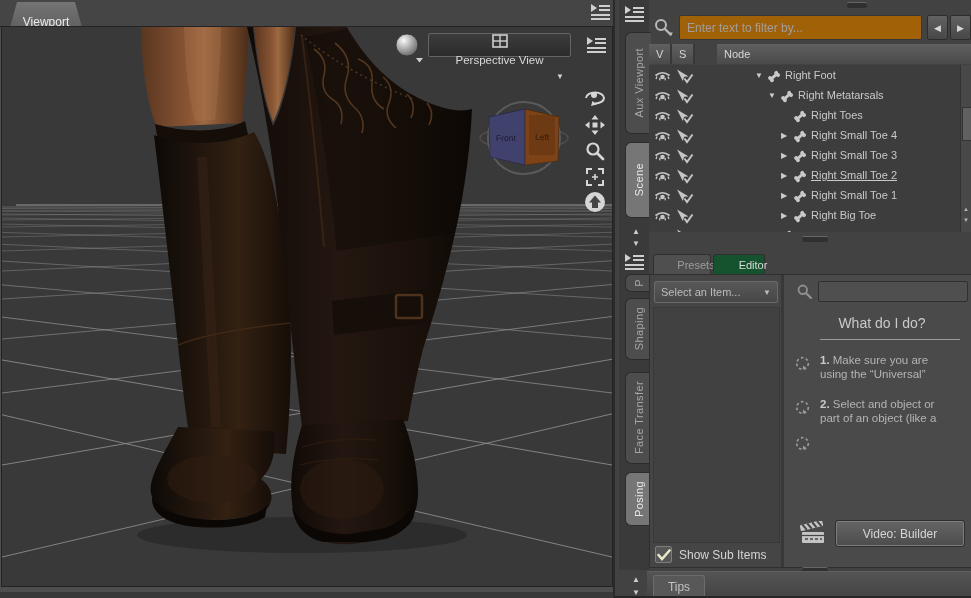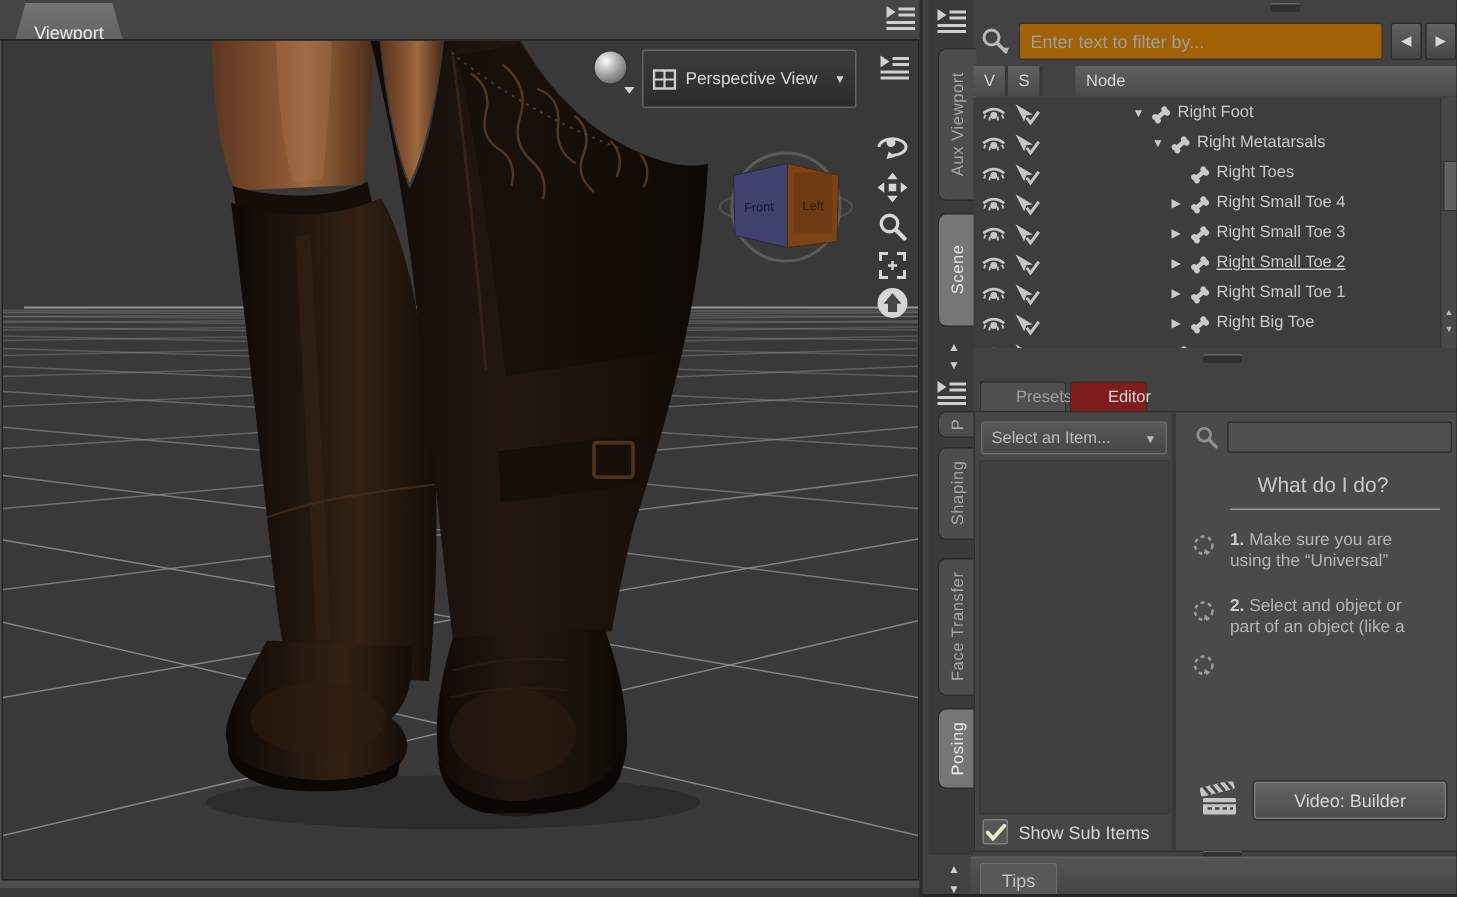--- a/index.html
+++ b/index.html
@@ -18,23 +18,23 @@
   #tab-render{left:88px;top:4px;width:112px;height:22px;margin-top:38px;}
   #tab-shader{left:202px;top:4px;width:112px;height:22px;}
 
   .pane-menu{width:24px;height:20px;cursor:pointer;}
 
   
   #viewport{left:0;top:26px;width:613px;height:566px;background:#4e4e4e;
             border-top:1px solid #1c1c1c;box-sizing:border-box;
             padding:0 1px 6px 2px;}
   #viewport-inner{position:relative;width:610px;height:559px;background:#393939;outline:1px solid #232323;}
-  #camera-dd{position:absolute;left:426px;top:6px;width:143px;height:39px;background:linear-gradient(#3c3c3c,#2b2b2b);
+  #camera-dd{position:absolute;left:426px;top:6px;width:143px;height:24px;background:linear-gradient(#3c3c3c,#2b2b2b);
              border:1px solid #646464;border-radius:2px;display:flex;align-items:center;gap:6px;
-             padding:0 6px;box-sizing:border-box;color:#d9d9d9;font-size:11.5px;cursor:pointer;}
+             padding:0 6px;box-sizing:border-box;color:#d9d9d9;font-size:11.5px;cursor:pointer;flex-direction:column;}
   #camera-dd .caret{margin-left:auto;font-size:8px;color:#cfcfcf;}
   .toolcol{position:absolute;left:580px;width:26px;height:24px;display:flex;align-items:center;justify-content:center;cursor:pointer;}
 
   
   #right{left:613px;top:0;width:358px;height:598px;background:#424242;border-left:2px solid #2a2a2a;box-sizing:border-box;}
   .vstrip{position:absolute;left:4px;width:30px;background:#3a3a3a;}
   #vstrip-top{top:0;height:248px;}
   #vstrip-bot{top:248px;height:322px;}
   .vtab{position:absolute;left:6px;width:26px;box-sizing:border-box;background:#4d4d4d;
         border:1px solid #2c2c2c;border-right:none;border-radius:6px 0 0 6px;
@@ -62,21 +62,21 @@
 
   #tree-scroll{position:absolute;left:345px;top:65px;width:13px;height:167px;background:#484848;border-left:1px solid #333;}
   #tree-thumb{position:absolute;left:1px;top:42px;width:11px;height:34px;background:#606060;border:1px solid #333;box-sizing:border-box;cursor:pointer;}
 
   .grip{position:absolute;width:26px;height:5px;background:#303030;border-top:1px solid #666;border-radius:2px;cursor:row-resize;}
 
   
   .ptab{position:absolute;top:254px;height:21px;box-sizing:border-box;border:1px solid #2f2f2f;border-bottom:none;
         border-radius:3px 3px 0 0;background:#4f4f4f;color:#9d9d9d;font-size:11px;
         display:flex;align-items:center;justify-content:center;cursor:pointer;padding-left:28px;}
-  .ptab.active{background:#7f1d1d;color:#dadada;justify-content:center;}
+  .ptab.active{background:#14532d;color:#dadada;justify-content:center;}
   #posing-content{position:absolute;left:34px;top:274px;width:324px;height:294px;background:#4a4a4a;border:1px solid #2f2f2f;box-sizing:border-box;}
   #posing-leftcol{position:absolute;left:0;top:0;width:134px;height:292px;background:#454545;border-right:3px solid #383838;box-sizing:border-box;}
   #item-dd{position:absolute;left:4px;top:6px;width:124px;height:22px;background:linear-gradient(#585858,#474747);
            border:1px solid #6a6a6a;border-radius:2px;box-sizing:border-box;display:flex;align-items:center;
            color:#bcbcbc;font-size:11px;padding:0 6px;cursor:pointer;}
   #item-dd .caret{margin-left:auto;font-size:8px;color:#bcbcbc;}
   #left-list{position:absolute;left:3px;top:32px;width:125px;height:234px;background:#414141;border:1px solid #393939;}
   #chk-box{position:absolute;left:5px;top:271px;width:17px;height:17px;background:#565656;border:1px solid #7d7d7d;
            border-radius:2px;box-sizing:border-box;display:flex;align-items:center;justify-content:center;cursor:pointer;}
   #chk-label{position:absolute;left:29px;top:273px;font-size:12px;color:#d4d4d4;}

